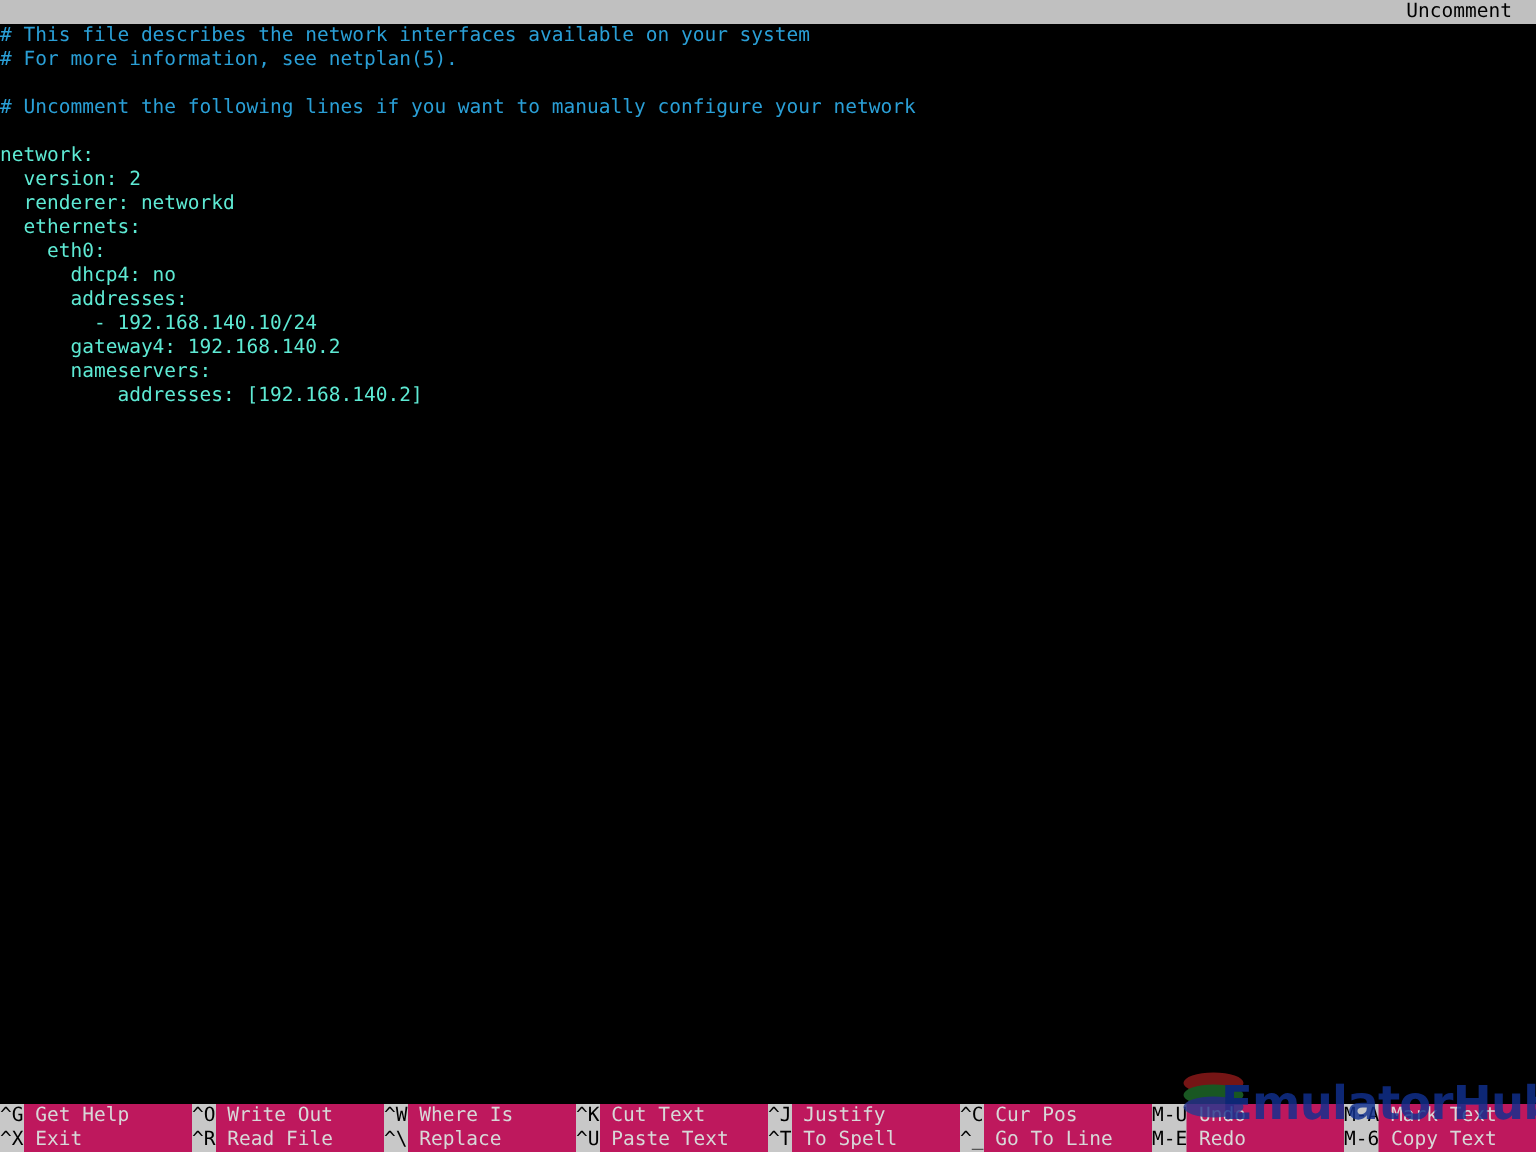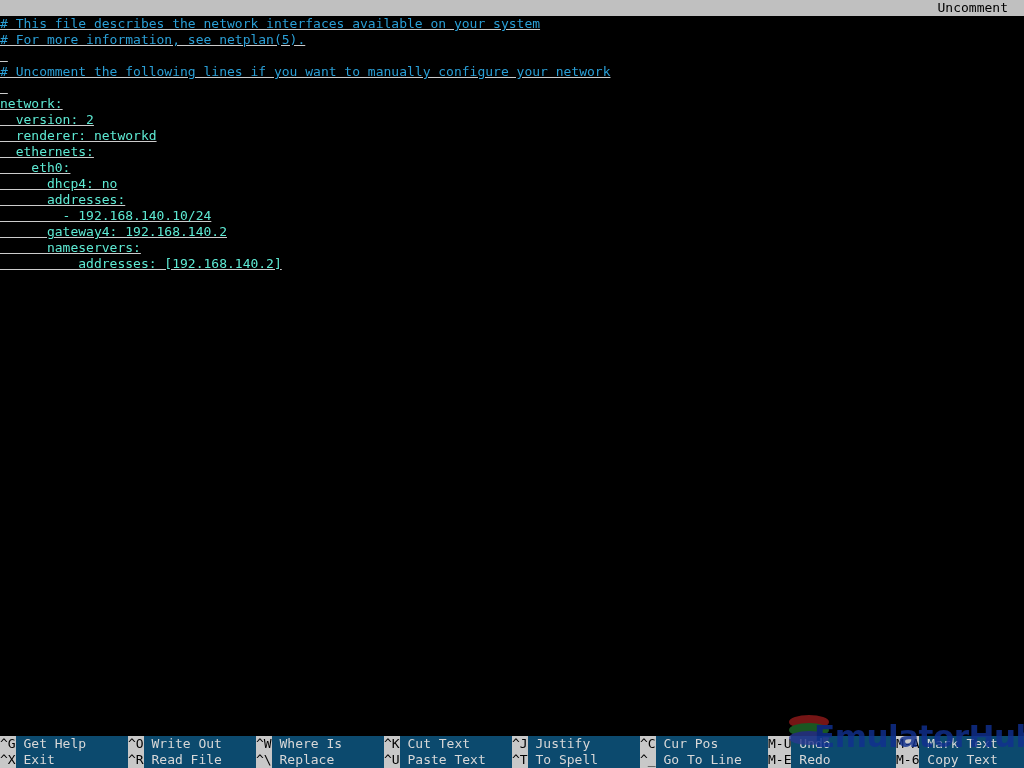--- a/index.html
+++ b/index.html
@@ -44,39 +44,38 @@
 
   
   #editor {
     position: absolute;
     left: 0;
     top: 16px;
     width: 1024px;
     height: 718px;
     background: #000000;
     white-space: pre;
-    text-decoration: underline;
   }
   .line {
     height: 16px;
     line-height: 16px;
     white-space: pre;
     color: #5eead4;
   }
   .line.comment { color: #2a9fd6; }
   .line.blank { color: transparent; }
 
   
   #shortcutbar {
     position: absolute;
     left: 0;
     top: 736px;
     width: 1024px;
     height: 32px;
-    background: #0c4a6e;
+    background: #be185d;
   }
   .sc-row {
     position: absolute;
     left: 0;
     width: 1024px;
     height: 16px;
     line-height: 16px;
     white-space: pre;
   }
   .sc-row.row0 { top: 0px; }

